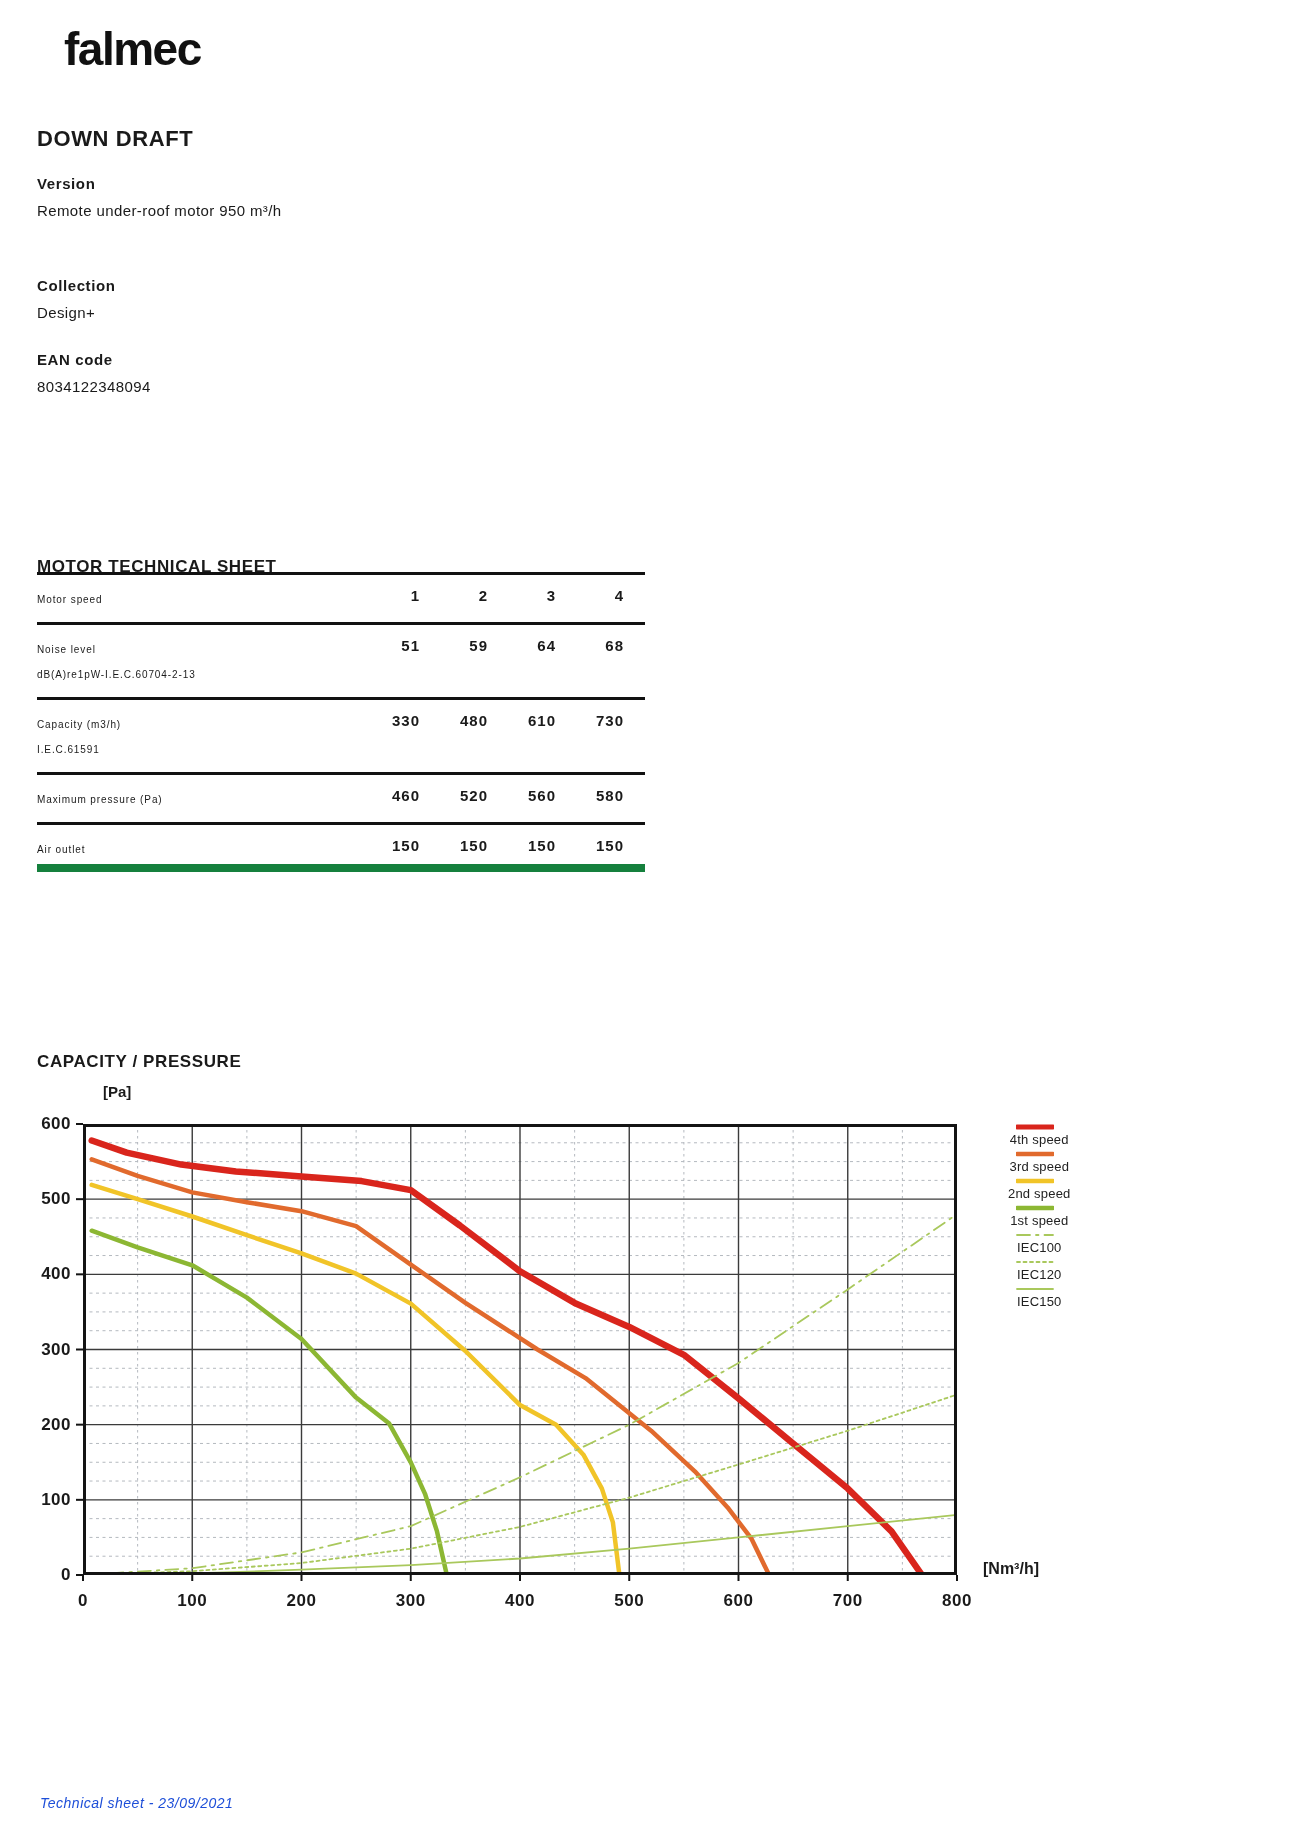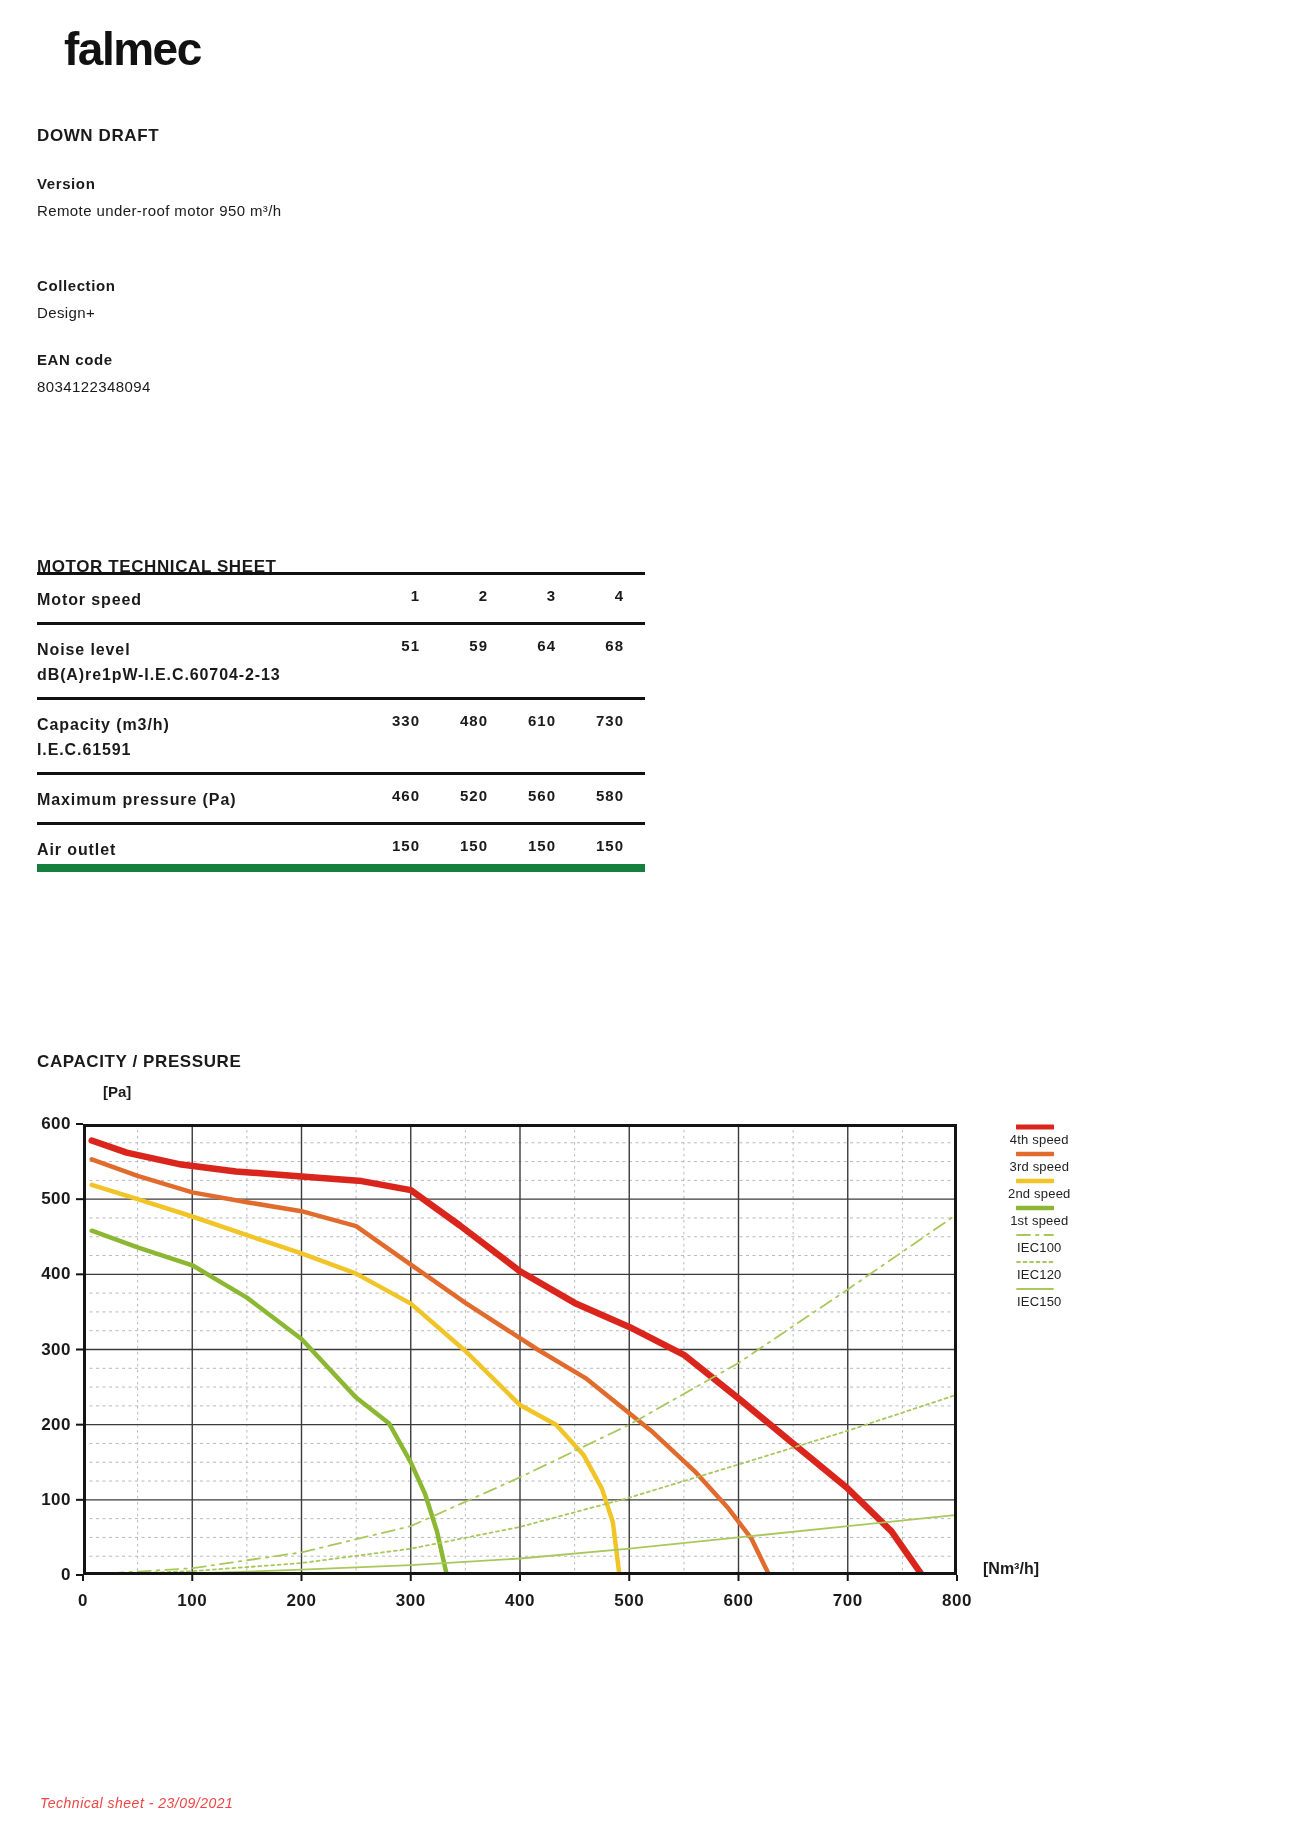--- a/index.html
+++ b/index.html
@@ -14,40 +14,40 @@
   .abs{position:absolute;}
   
   #logo{
     left:35px;top:22px;
     font-size:46px;font-weight:bold;letter-spacing:-1.5px;
     color:#111;
     margin-left:29px;
   }
   #product-title{
     left:37px;top:126px;
-    font-size:17px;font-weight:bold;letter-spacing:.6px;
+    font-size:22px;font-weight:bold;letter-spacing:.6px;
   }
   .info-label{font-size:15px;font-weight:bold;letter-spacing:.6px;}
   .info-value{font-size:15px;letter-spacing:.4px;line-height:23px;}
   #version-label{left:37px;top:175px;}
   #version-value{left:37px;top:199px;width:250px;}
   #collection-label{left:37px;top:277px;}
   #collection-value{left:37px;top:301px;}
   #ean-label{left:37px;top:351px;}
   #ean-value{left:37px;top:375px;}
   
   #table-title{left:37px;top:516px;font-size:17px;font-weight:bold;letter-spacing:.6px;margin-top:41px;}
   #ttable{left:37px;top:572px;width:608px;}
   .trow{
     display:flex;align-items:flex-start;
     border-top:3px solid #111;
     padding-top:12px;box-sizing:border-box;
   }
   .trow:last-child{border-bottom:8px solid #15803d;justify-content:flex-end;}
-  .tlabel{flex:1 1 auto;font-size:16px;font-weight:bold;letter-spacing:.9px;line-height:25px;}
+  .tlabel{flex:1 1 auto;font-size:10px;font-weight:normal;letter-spacing:.9px;line-height:25px;}
   .tvals{display:flex;flex:0 0 auto;padding-right:21px;}
   .tvals span{
     display:block;width:68px;text-align:right;
     font-size:15px;font-weight:bold;letter-spacing:1px;
   }
   
   #chart-title{left:37px;top:1052px;font-size:17px;font-weight:bold;letter-spacing:.6px;}
   #y-unit{left:103px;top:1083px;font-size:15px;font-weight:bold;}
   #x-unit{left:983px;top:1560px;font-size:16px;font-weight:bold;}
   #plot{left:83px;top:1124px;width:874px;height:451px;}
@@ -59,21 +59,21 @@
     position:absolute;width:60px;text-align:center;
     font-size:17px;font-weight:bold;letter-spacing:.5px;
   }
   #legend{left:1008px;top:1122px;}
   .legend-item{display:flex;align-items:center;height:27px;flex-direction:column;}
   .legend-item svg{flex:0 0 auto;margin-right:8px;}
   .legend-item span{font-size:13px;color:#222;letter-spacing:.2px;}
   
   #footer{
     left:40px;top:1795px;
-    font-size:14px;font-style:italic;color:#ef4444;letter-spacing:.5px;
+    font-size:14px;font-style:italic;color:#1d4ed8;letter-spacing:.5px;
   }
 </style>
 </head>
 <body>
 
 <div id="page">
 
   <div class="abs" id="logo">falmec</div>
   <div class="abs" id="product-title">DOWN DRAFT</div>
 

